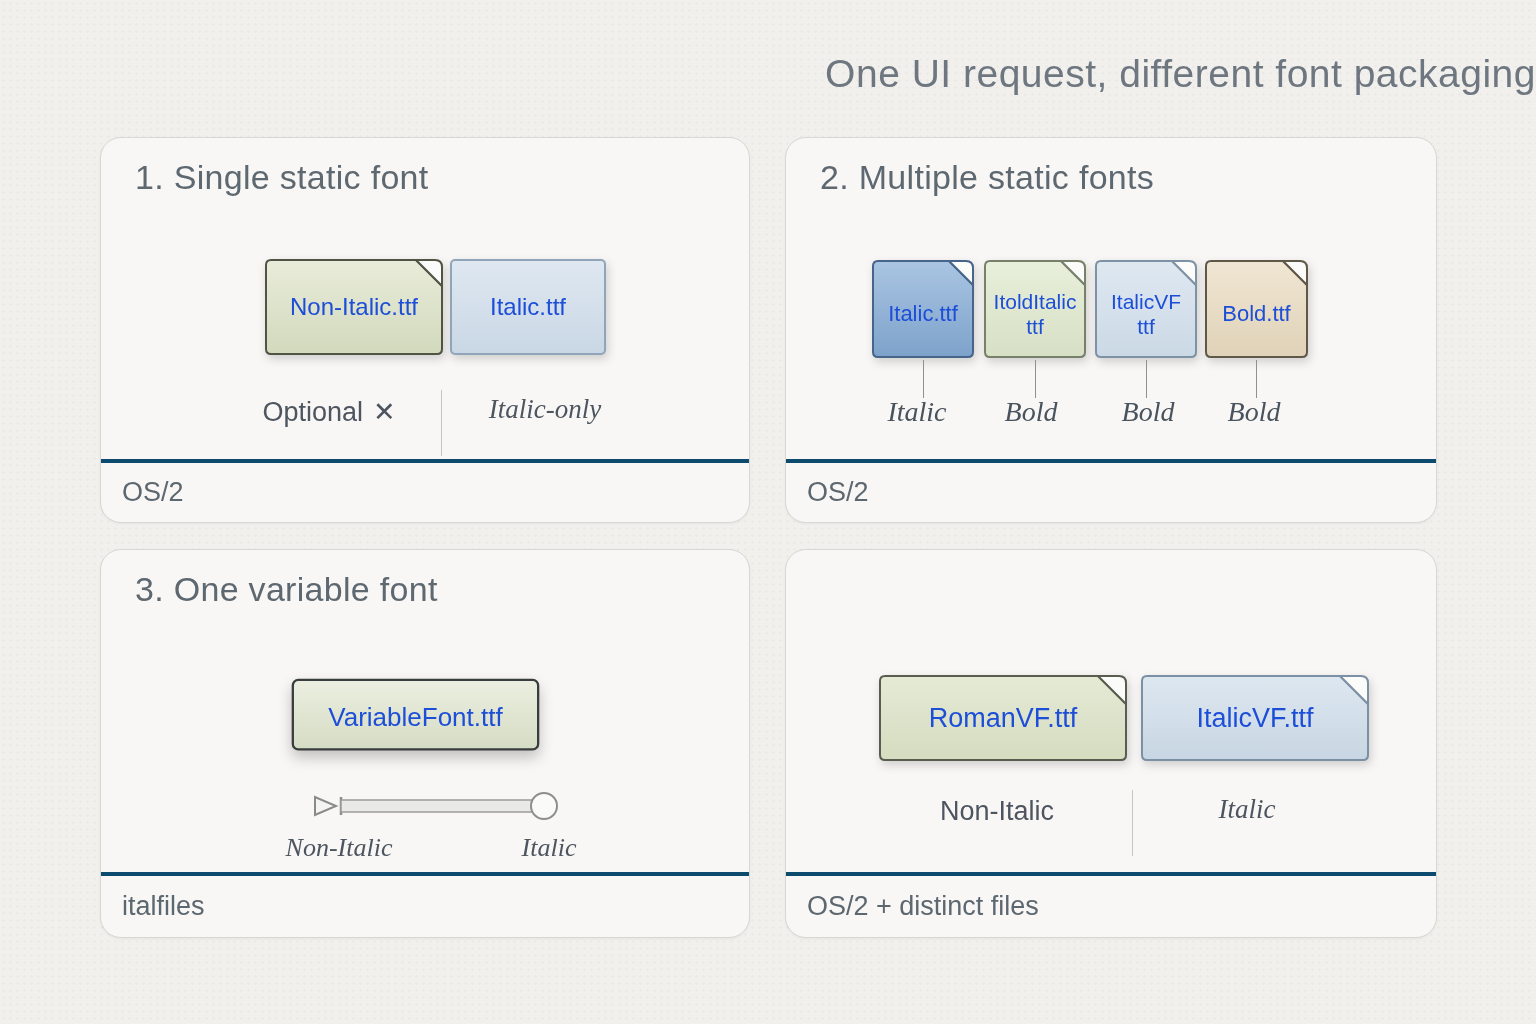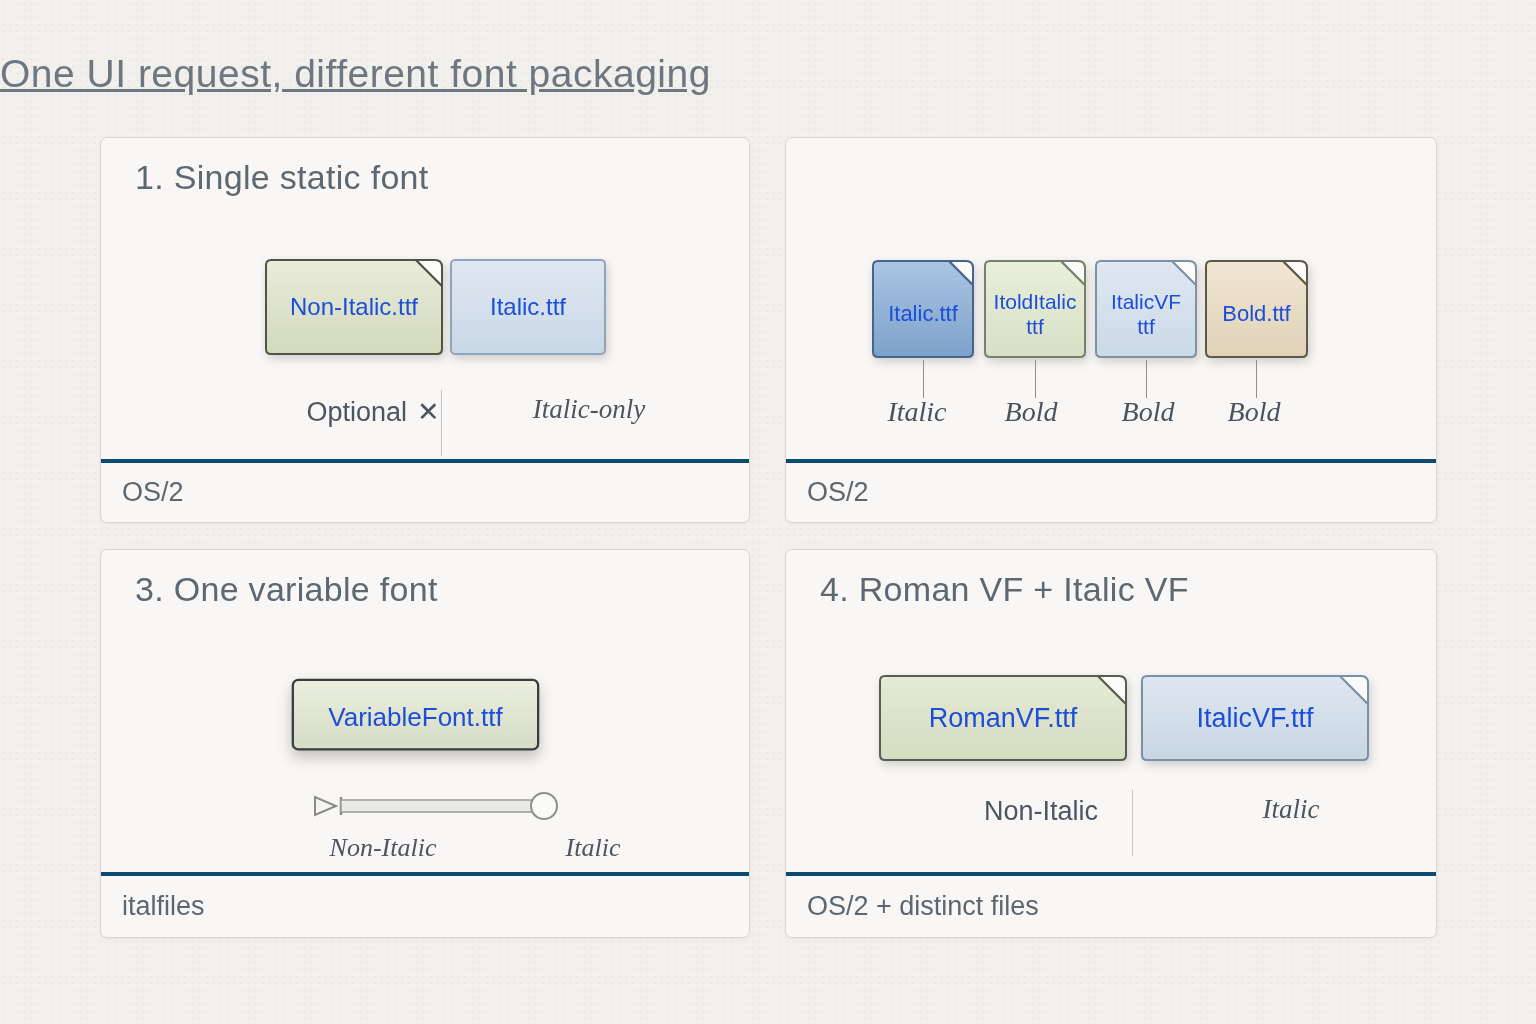--- a/index.html
+++ b/index.html
@@ -5,35 +5,35 @@
   html,body{margin:0;padding:0;background:#e9e8e5;}
   .canvas{
     position:relative;width:1536px;height:1024px;overflow:hidden;
     background-color:#f1f0ed;
     background-image:radial-gradient(rgba(150,145,135,0.07) 1.2px, transparent 1.2px);
     background-size:7px 7px;
     font-family:"Liberation Sans", sans-serif;
     color:#4d5560;
   }
   .title{
-    position:absolute;top:52px;left:0;width:100%;text-align:left;
-    font-size:39px;color:#6e7780;letter-spacing:0.5px;text-decoration:underline;
+    position:absolute;top:52px;left:0;width:100%;text-align:right;
+    font-size:39px;color:#6e7780;letter-spacing:0.5px;
   }
   .panel{
-    position:absolute;background:#f8f7f5;border:1px solid #d8d7d3;border-radius:7px;
+    position:absolute;background:#f8f7f5;border:1px solid #d8d7d3;border-radius:21px;
     box-shadow:0 1px 3px rgba(0,0,0,0.05);
   }
   .heading{
     position:absolute;left:34px;top:20px;font-size:34px;color:#5e6871;letter-spacing:0.3px;
   }
   .file{position:absolute;display:flex;align-items:center;justify-content:center;}
   .file svg{position:absolute;inset:0;overflow:visible;filter:drop-shadow(2px 4px 5px rgba(0,0,0,0.16));}
   .file-label{position:relative;color:#1d4ed8;white-space:pre-line;text-align:center;line-height:1.2;}
   .serif-italic{font-family:"Liberation Serif", serif;font-style:italic;}
-  .annot{position:absolute;transform:translateX(-50%);font-size:27px;color:#4d5560;white-space:nowrap;margin-left:44px;}
+  .annot{position:absolute;transform:translateX(-50%);font-size:27px;color:#4d5560;white-space:nowrap;}
   .vdivider{position:absolute;width:1px;background:#c3c5c7;}
   .connector{position:absolute;width:1px;background:#90908e;}
   .weight-label{position:absolute;transform:translateX(-50%);font-size:28px;color:#49535e;white-space:nowrap;}
   .panel-footer{
     position:absolute;left:0;right:0;bottom:0;height:59px;border-top:4px solid #0c4a6e;
     display:flex;align-items:center;padding-left:21px;font-size:27px;color:#5d6770;
   }
   .slider{position:absolute;}
   .cross{margin-left:10px;}
 </style>
@@ -79,20 +79,21 @@
     </span>
     <div class="vdivider" style="left:340px;top:252px;height:66px"></div>
     <span class="annot serif-italic" style="left:444px;top:256px">Italic-only</span>
 
     <div class="panel-footer">
       <span>OS/2</span>
     </div>
   </section>
 
   <section class="panel" style="left:785px;top:137px;width:650px;height:384px">
+    <div class="heading">2. Multiple static fonts</div>
 
     <div class="file" style="left:85px;top:121px;width:104px;height:100px;padding-top:10px;box-sizing:border-box">
       <svg viewBox="0 0 104 100">
         <defs>
             <linearGradient id="g-blue2" x1="0" y1="0" x2="0" y2="1">
           <stop offset="0" stop-color="#aac5e3"></stop>
               <stop offset="1" stop-color="#7da2ca"></stop>
         </linearGradient>
           </defs>
         <path d="M 7 2 H 78 L 102 26 V 93 Q 102 98 97 98 H 7 Q 2 98 2 93 V 7 Q 2 2 7 2 Z" fill="url(#g-blue2)" stroke="#47648a" stroke-width="2" stroke-linejoin="round"></path>
@@ -188,21 +189,20 @@
     <span class="annot serif-italic" style="left:238px;top:283px;font-size:26px">Non-Italic</span>
     <span class="annot serif-italic" style="left:448px;top:283px;font-size:26px">Italic</span>
 
     <div class="panel-footer" style="height:61px">
       <span style="">ital</span>
         <span> files</span>
     </div>
   </section>
 
   <section class="panel" style="left:785px;top:549px;width:650px;height:387px">
-    <div class="heading">4. Roman VF + Italic VF</div>
 
     <div class="file" style="left:92px;top:124px;width:250px;height:88px">
       <svg viewBox="0 0 250 88">
         <defs>
             <linearGradient id="g-green4" x1="0" y1="0" x2="0" y2="1">
           <stop offset="0" stop-color="#e5ead5"></stop>
               <stop offset="1" stop-color="#d5dcc0"></stop>
         </linearGradient>
           </defs>
         <path d="M 7 2 H 220 L 248 30 V 81 Q 248 86 243 86 H 7 Q 2 86 2 81 V 7 Q 2 2 7 2 Z" fill="url(#g-green4)" stroke="#585d50" stroke-width="2" stroke-linejoin="round"></path>

